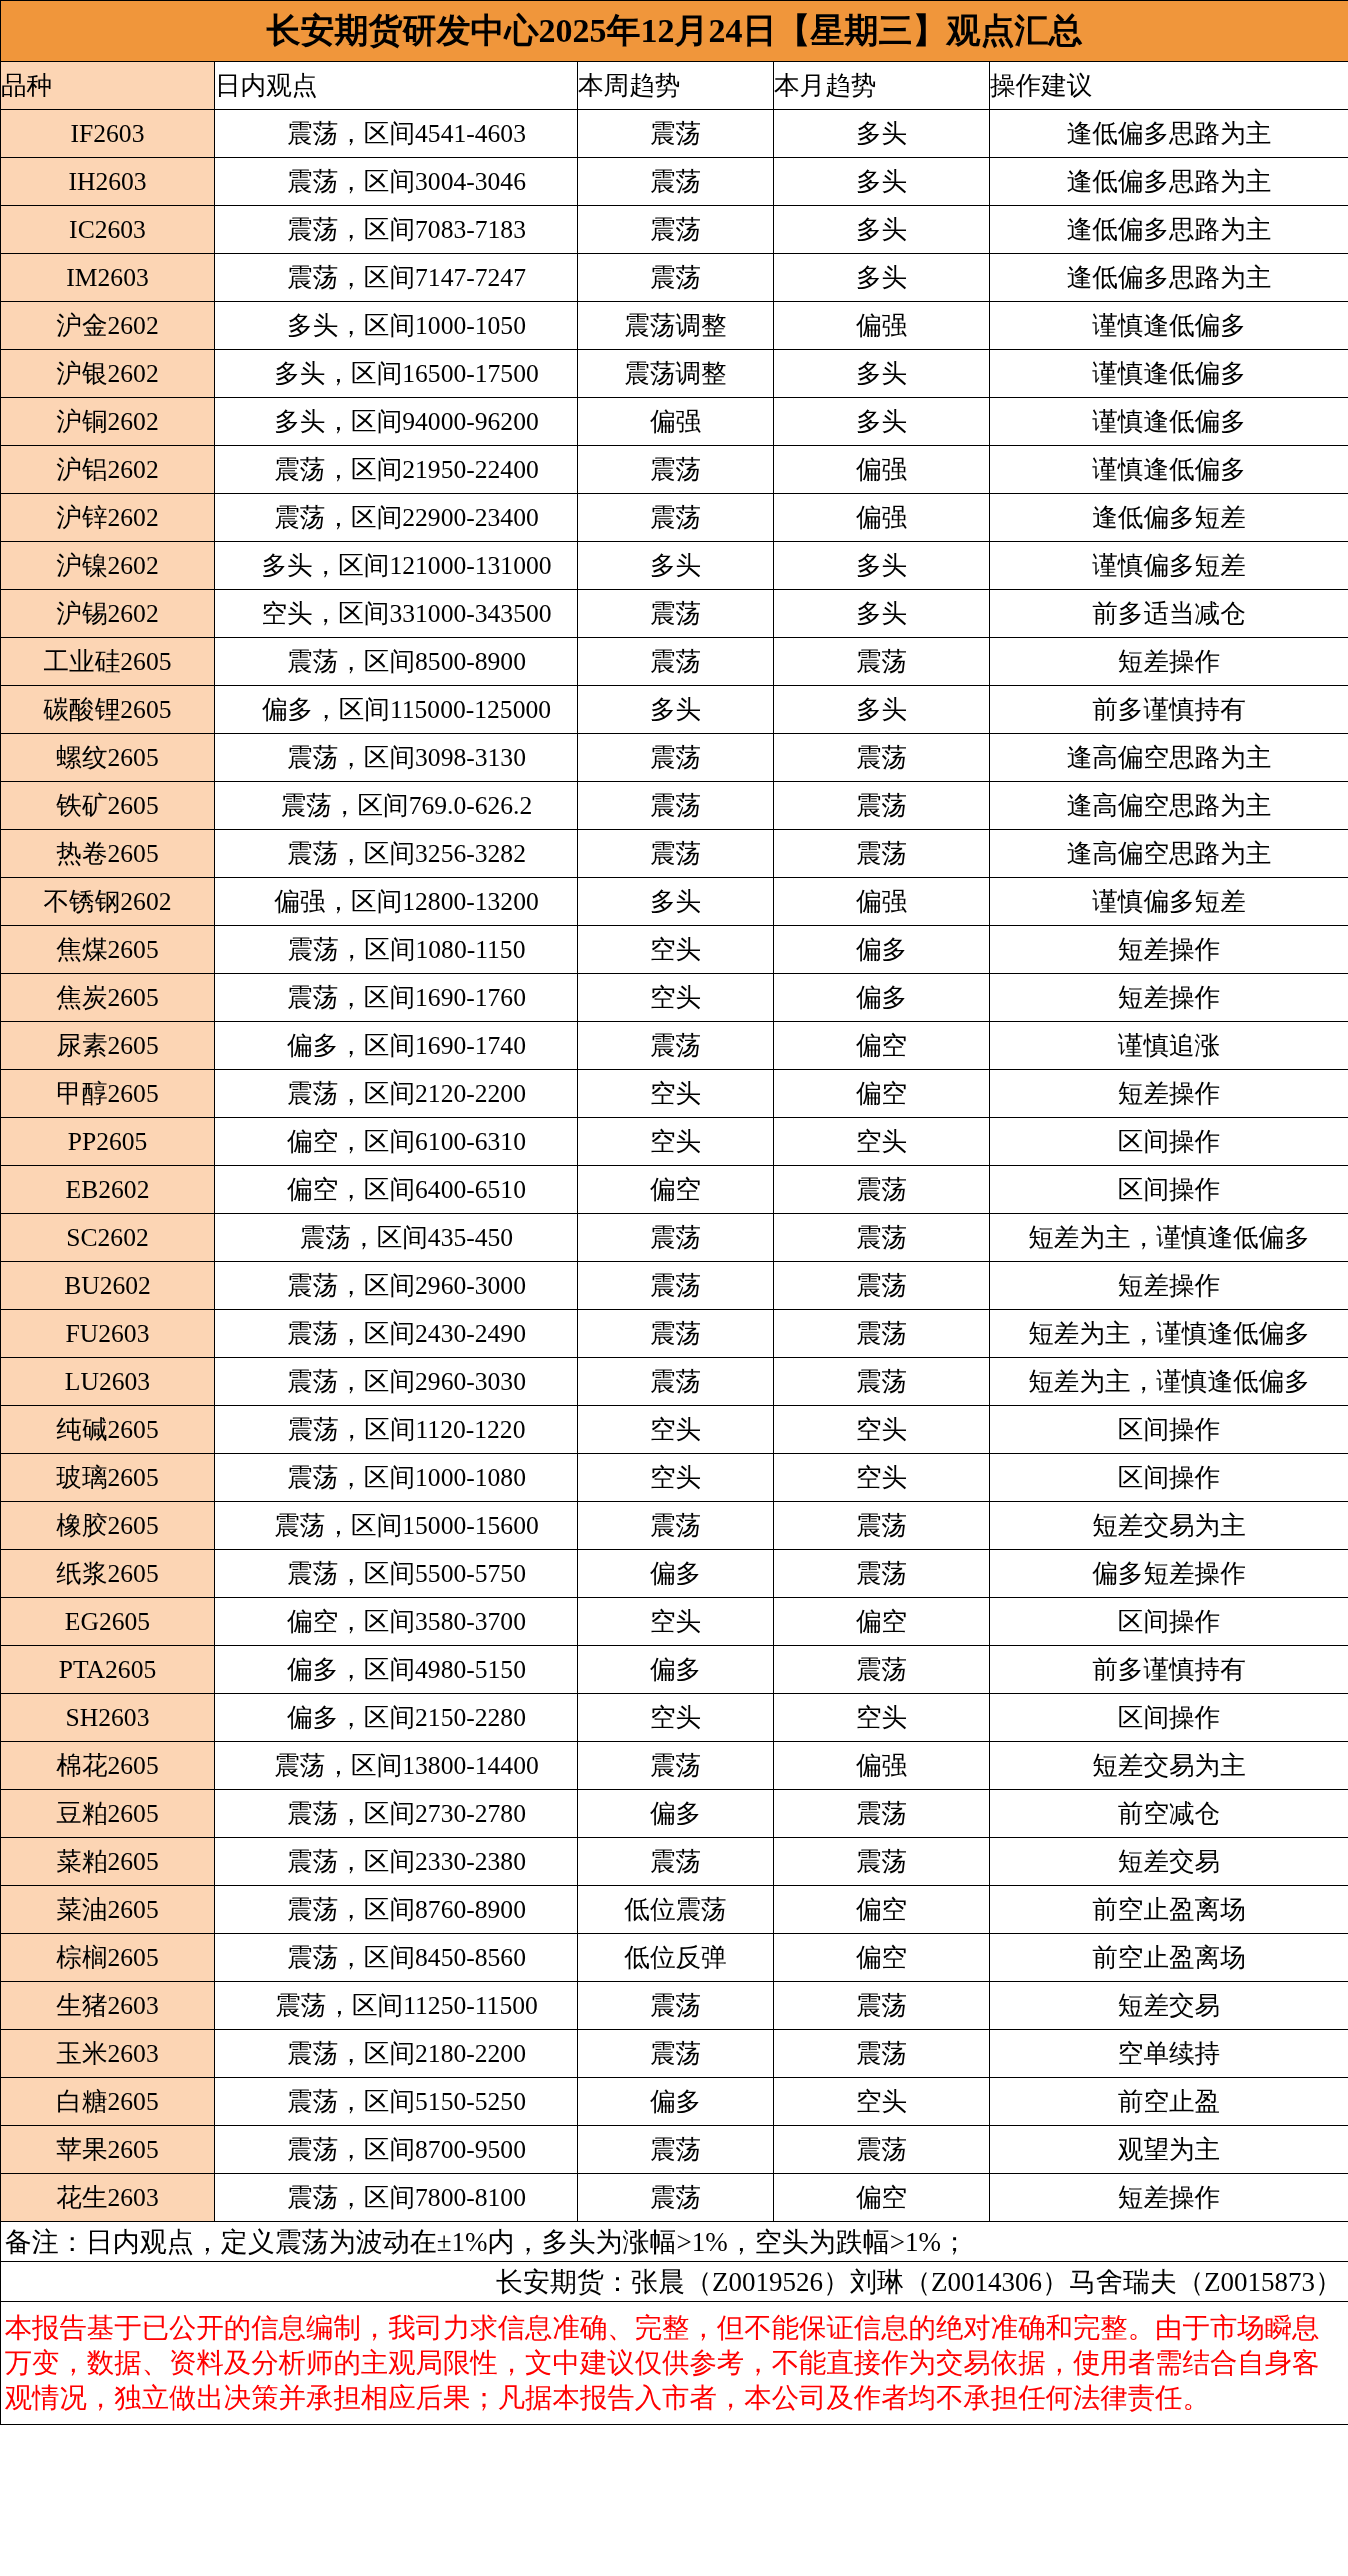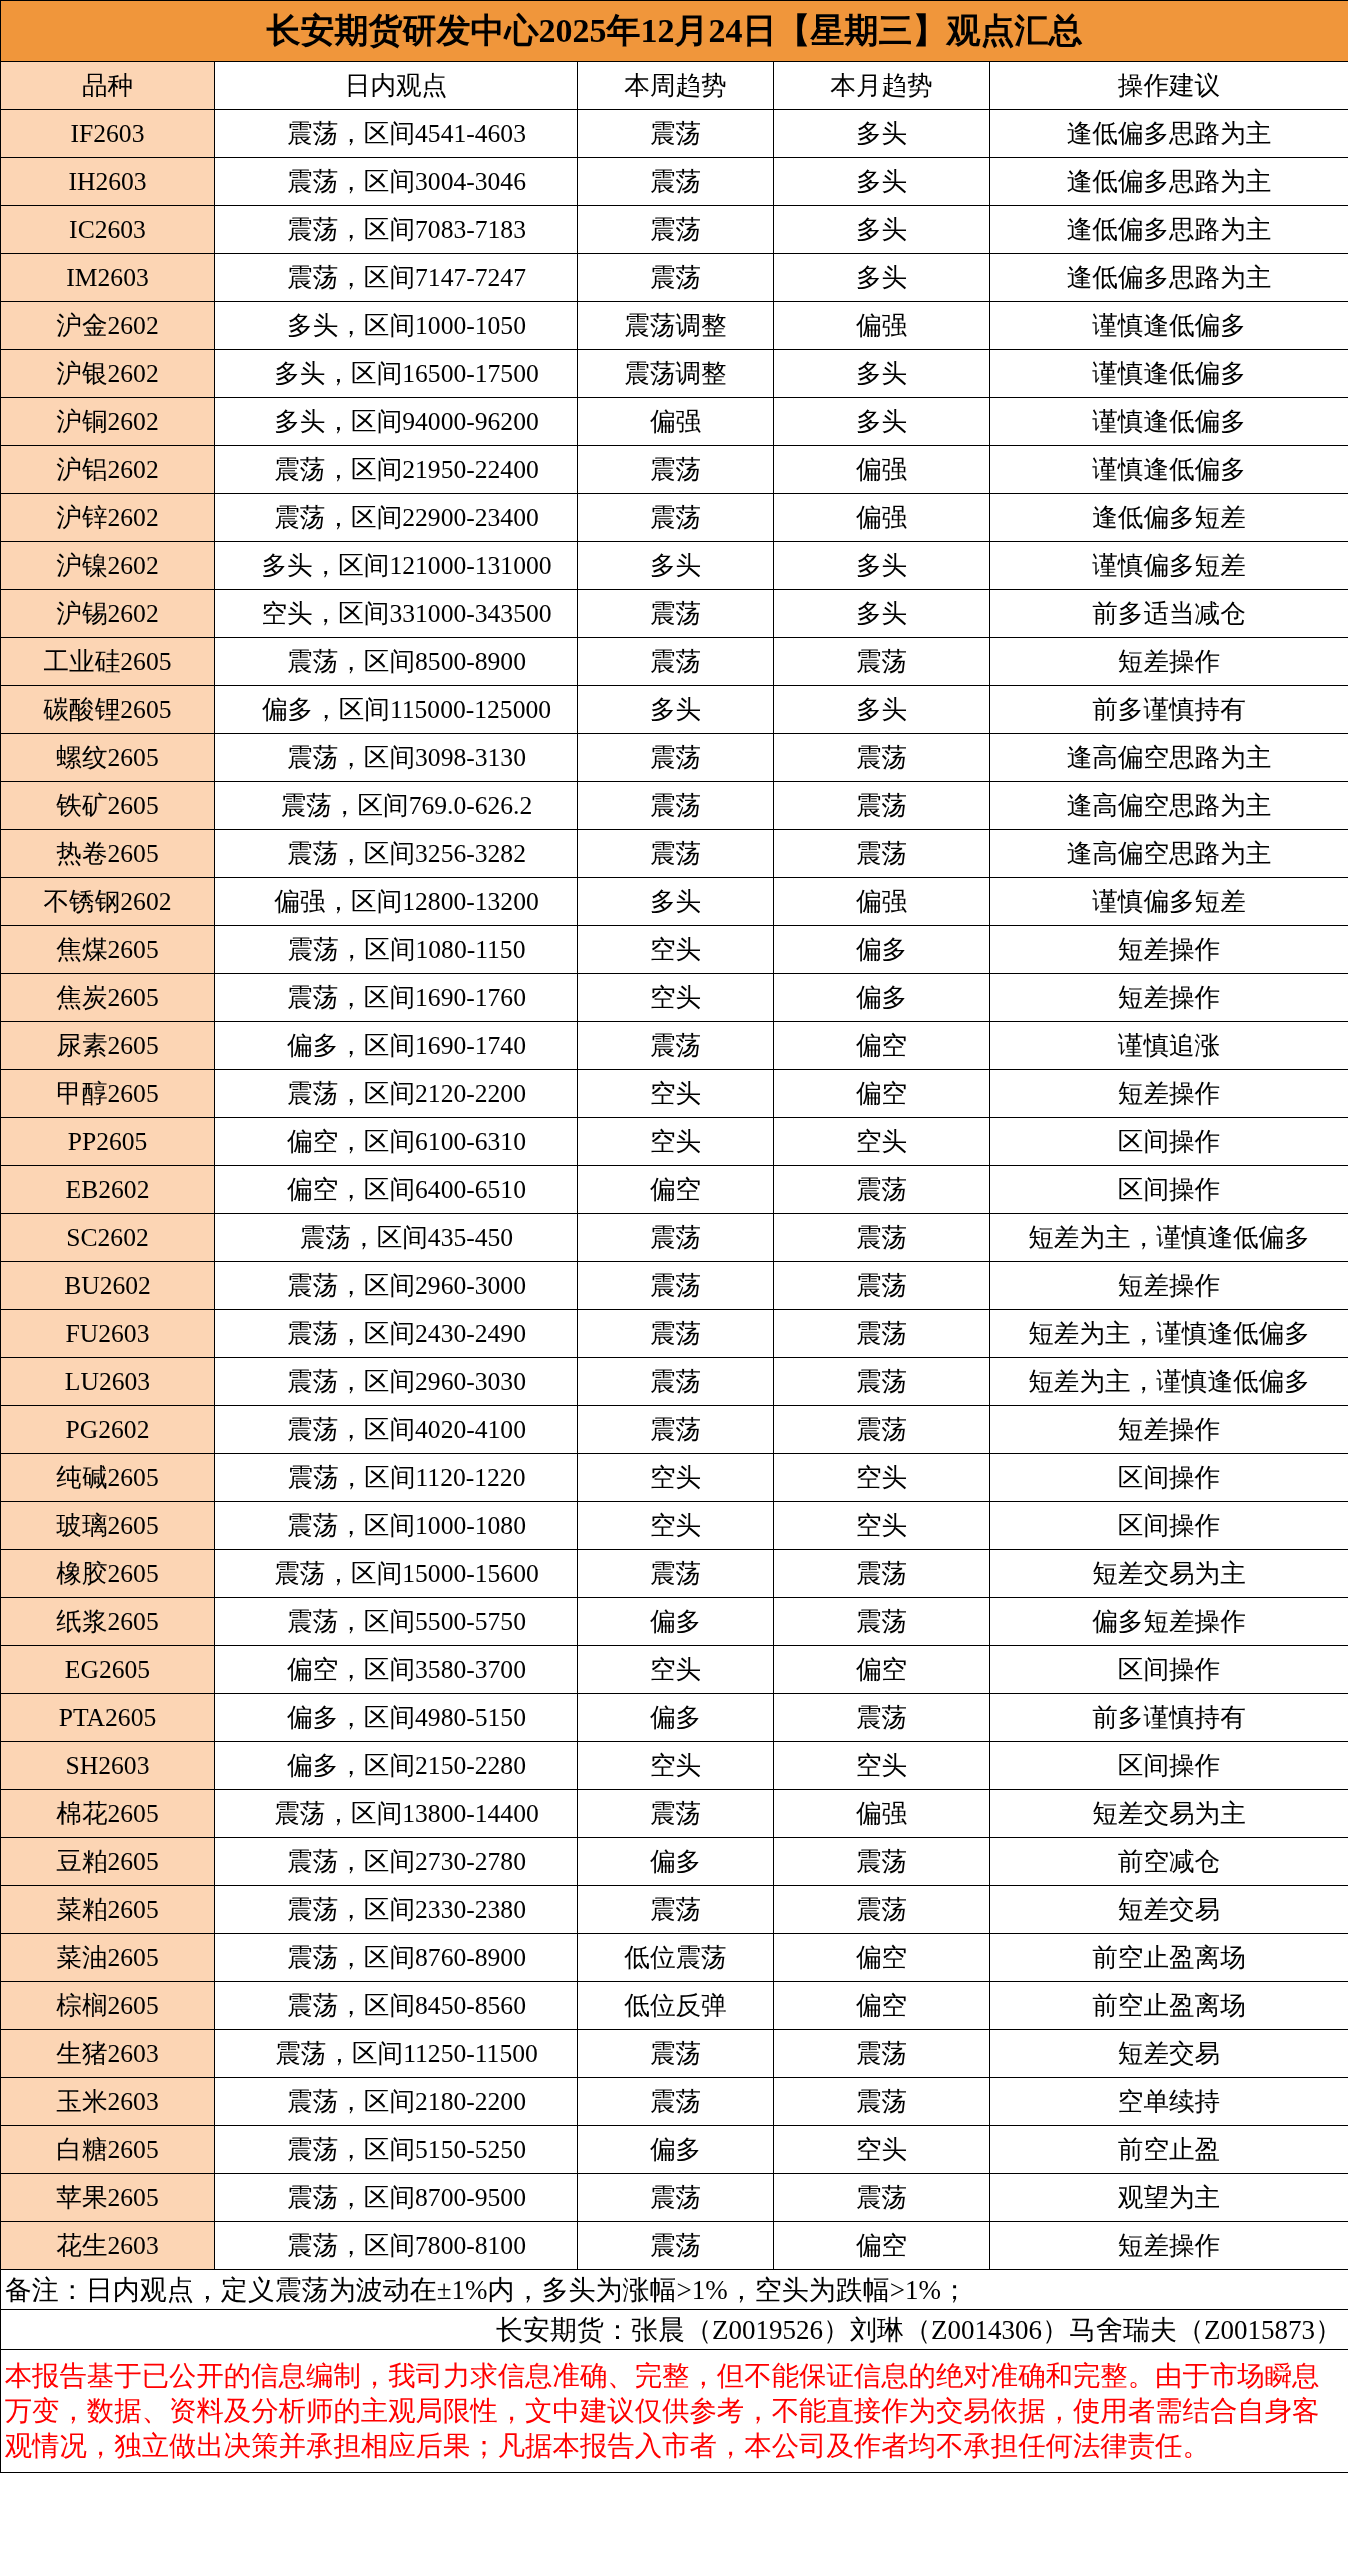--- a/index.html
+++ b/index.html
@@ -36,21 +36,21 @@
   tr.title-row { height: 61px; margin-left: 12px; }
   tr.title-row td {
     background: var(--title-bg);
     text-align: center;
     font-size: 34px;
     font-weight: bold;
   }
   tr.header-row { height: 48px; }
   tr.header-row th {
     font-size: 25.6px;
-    text-align: center;
+    text-align: left;
     background: #fff;
   }
   tr.header-row th.c-variety { background: var(--variety-bg); }
   tr.data-row { height: 48px; }
   tr.data-row td {
     font-size: 25.6px;
     text-align: center;
     background: #fff;
   }
   tr.data-row td.c-variety { background: var(--variety-bg); }
@@ -305,27 +305,20 @@
       </tr>
 
       <tr class="data-row">
         <td class="c-variety">LU2603</td>
         <td class="c-intraday">震荡，区间2960-3030</td>
         <td>震荡</td>
         <td>震荡</td>
         <td>短差为主，谨慎逢低偏多</td>
       </tr>
 
-      <tr class="data-row">
-        <td class="c-variety">PG2602</td>
-        <td class="c-intraday">震荡，区间4020-4100</td>
-        <td>震荡</td>
-        <td>震荡</td>
-        <td>短差操作</td>
-      </tr>
 
       <tr class="data-row">
         <td class="c-variety">纯碱2605</td>
         <td class="c-intraday">震荡，区间1120-1220</td>
         <td>空头</td>
         <td>空头</td>
         <td>区间操作</td>
       </tr>
 
       <tr class="data-row">

